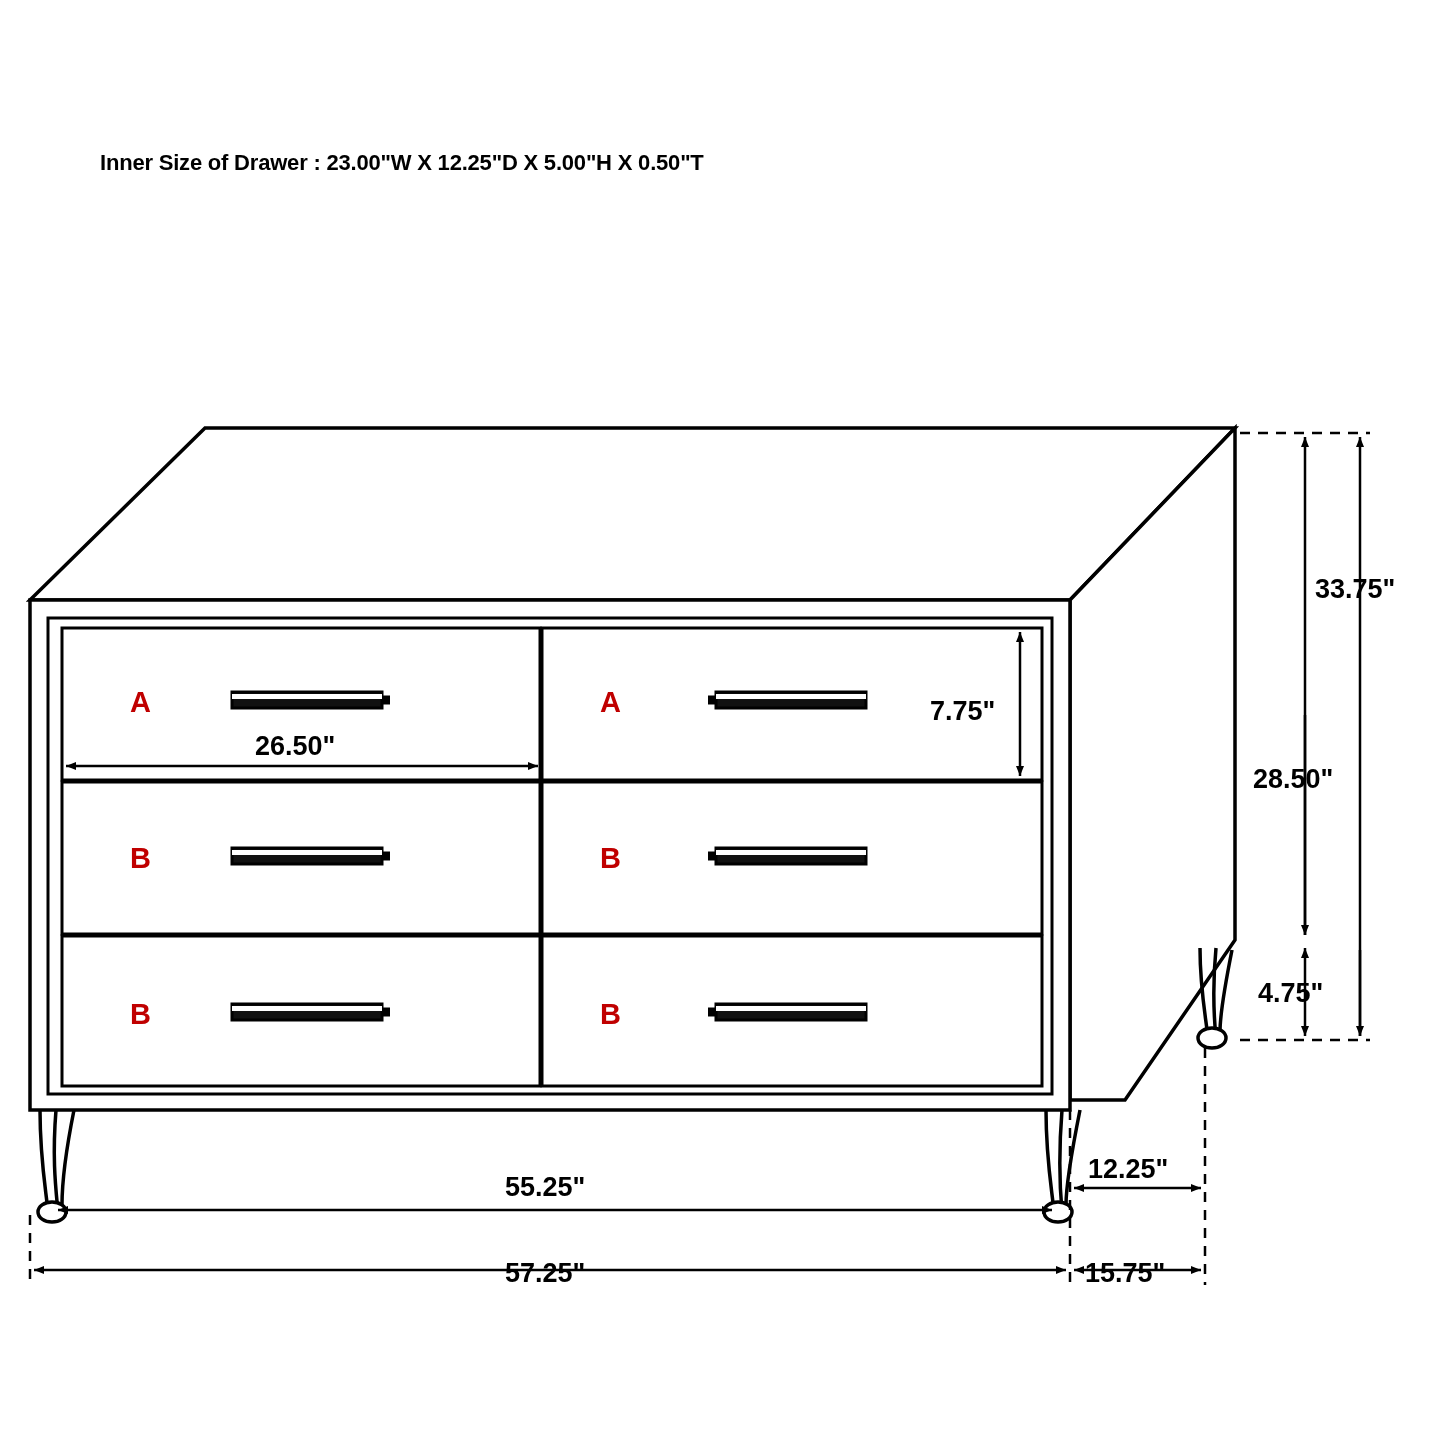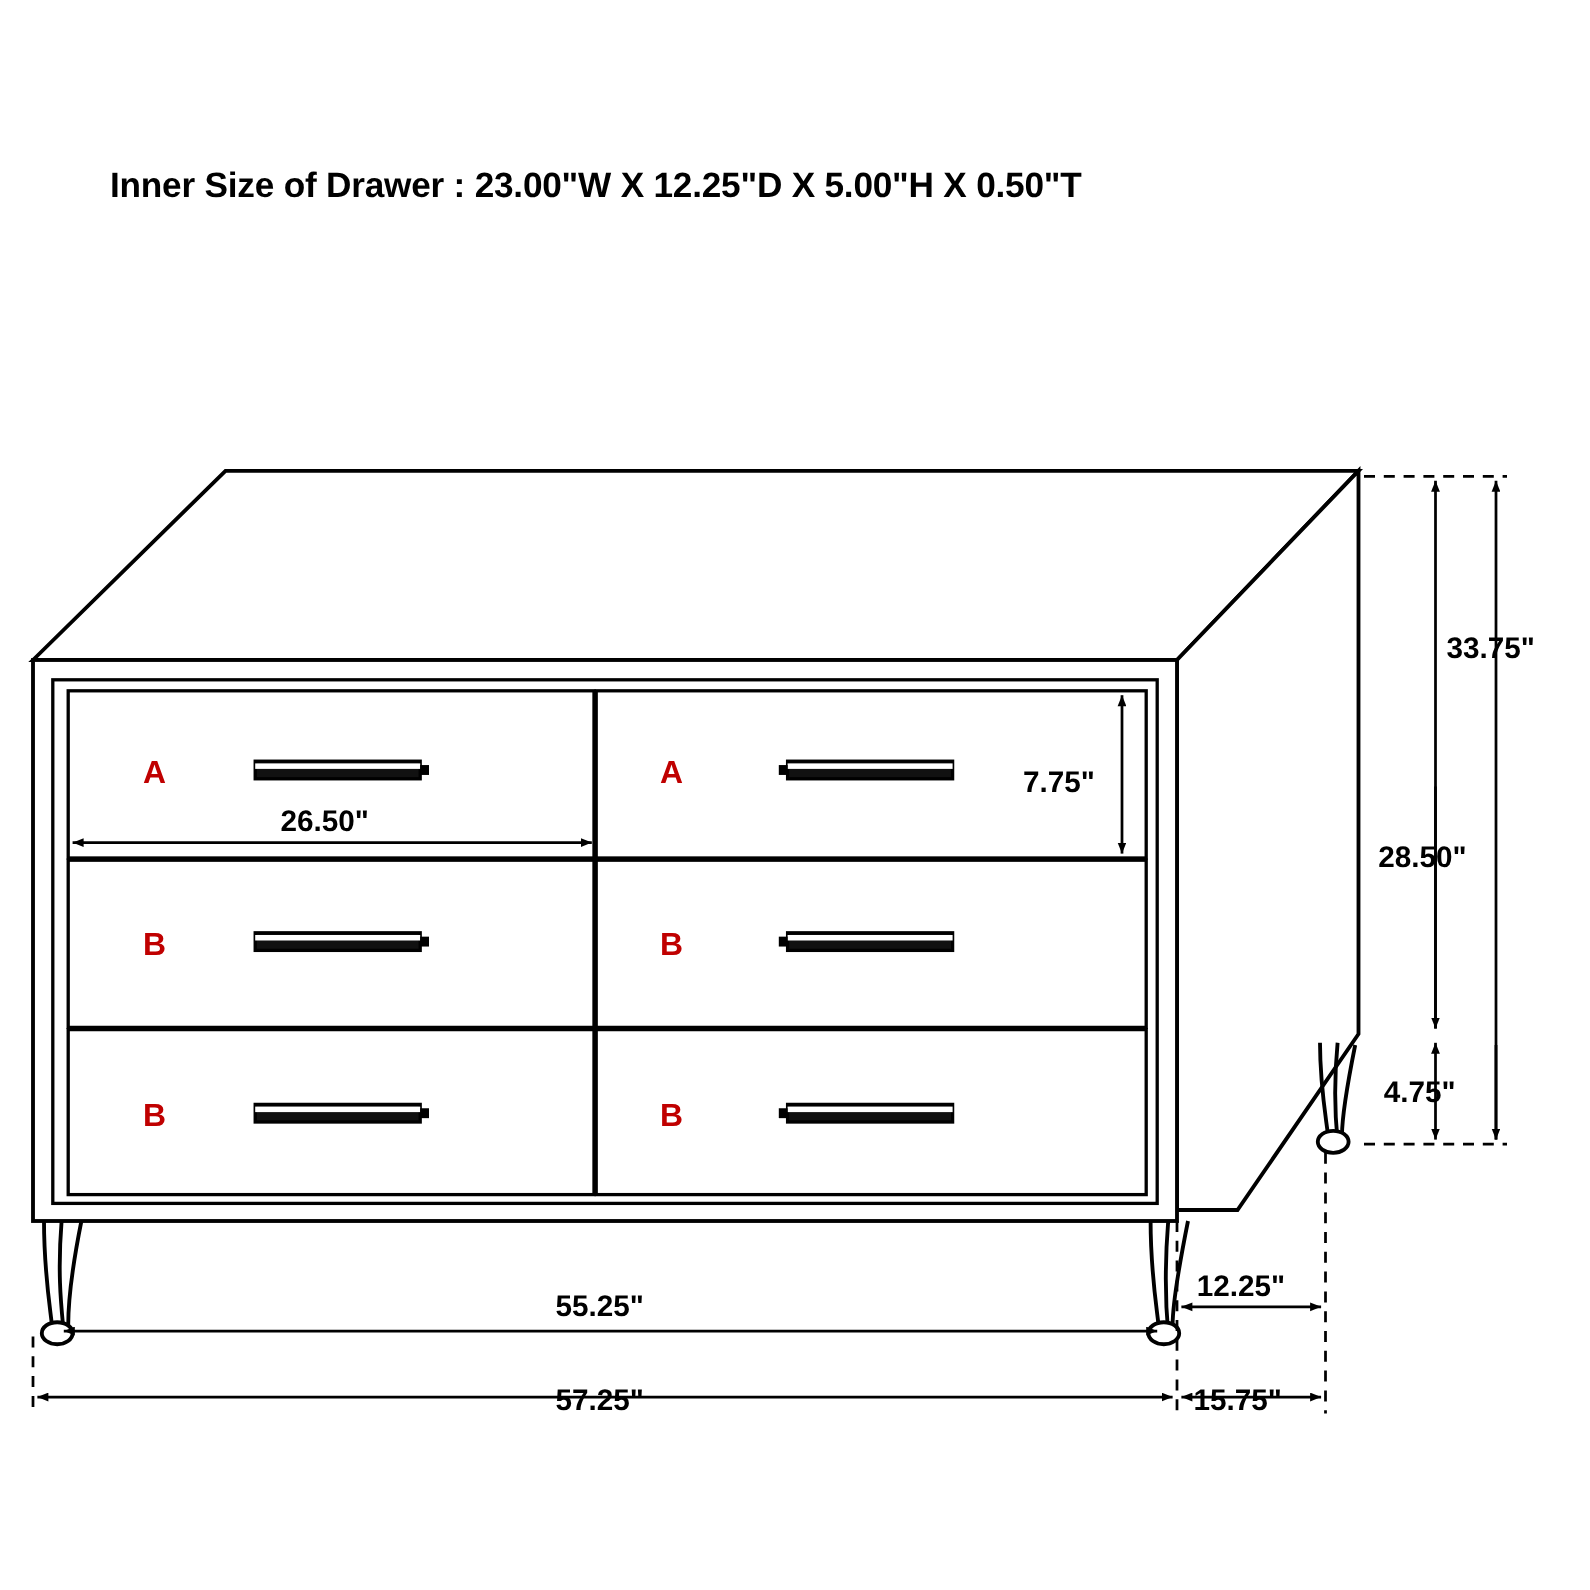--- a/index.html
+++ b/index.html
@@ -17,21 +17,21 @@
   #stage {
     position: absolute;
     inset: 0;
     width: 1445px;
     height: 1445px;
   }
   .title {
     position: absolute;
     left: 100px;
     top: 150px;
-    font-size: 32px;
+    font-size: 22px;
     font-weight: bold;
     color: #000000;
     letter-spacing: -0.2px;
     white-space: nowrap;
   }
   svg {
     position: absolute;
     left: 0;
     top: 0;
   }

